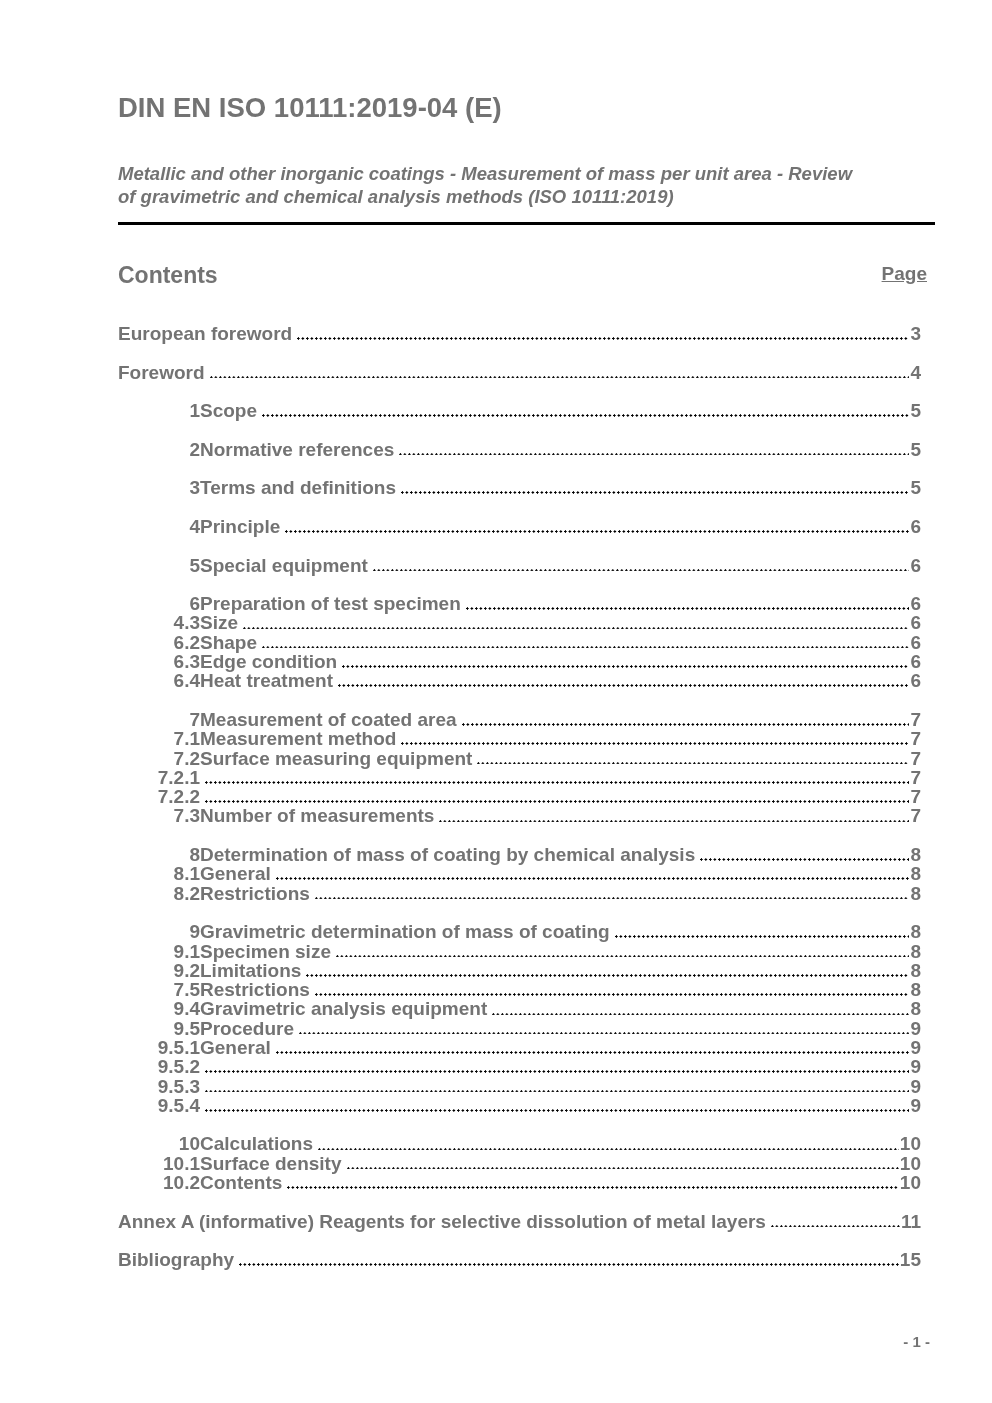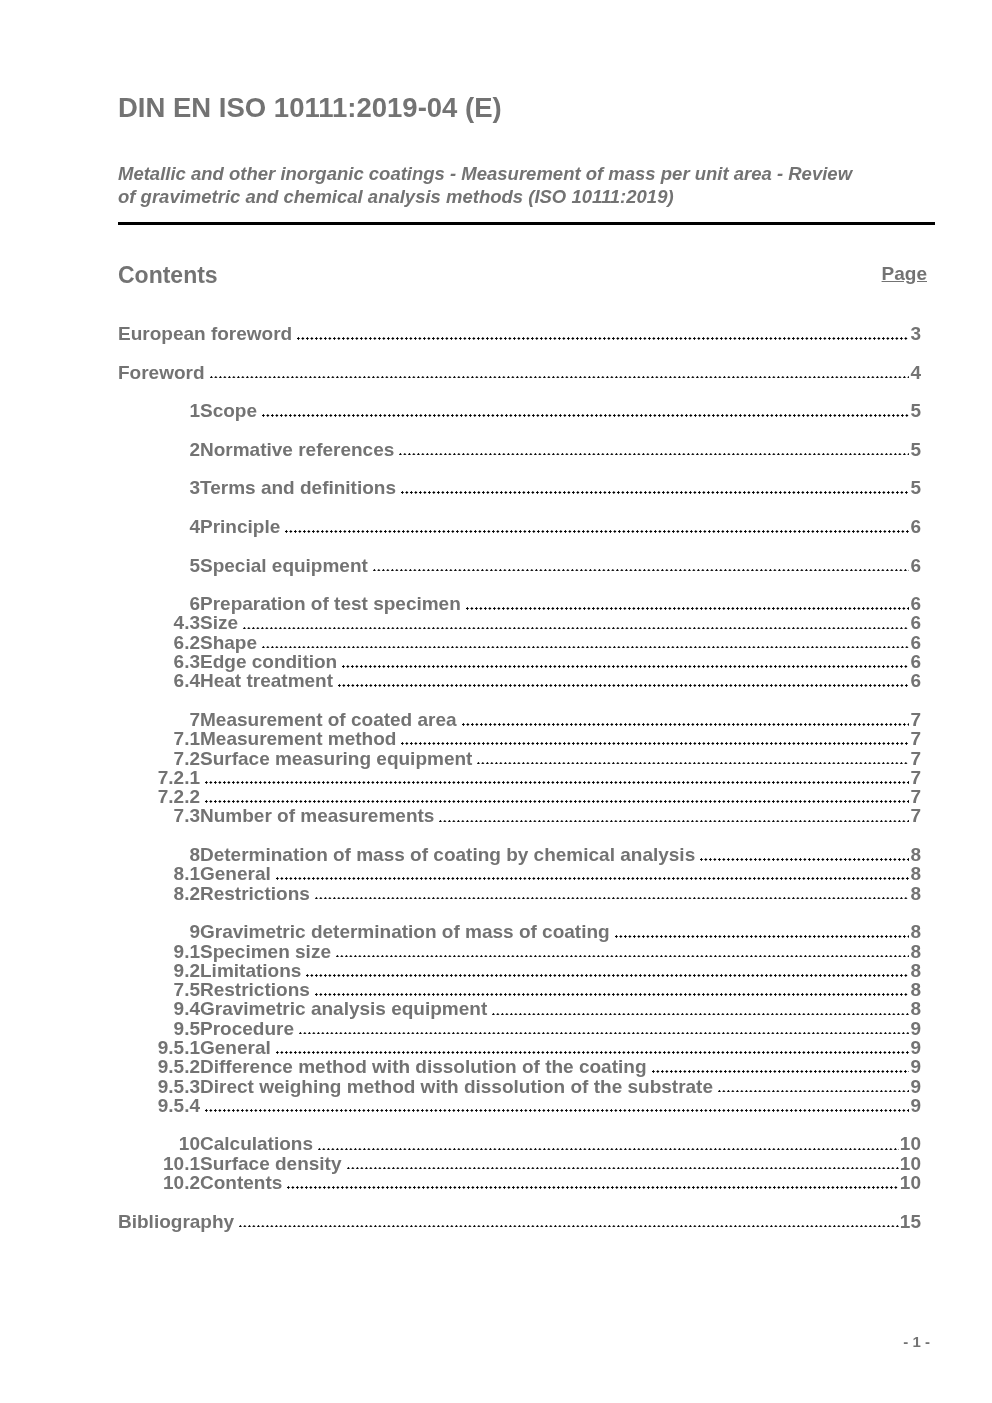--- a/index.html
+++ b/index.html
@@ -296,27 +296,25 @@
             <span class="toc-page">9</span>
           </div>
           <div class="toc-row">
             <span class="toc-num">9.5.1</span>
             <span class="toc-title">General</span>
             <span class="toc-dots"></span>
             <span class="toc-page">9</span>
           </div>
           <div class="toc-row">
             <span class="toc-num">9.5.2</span>
-            <span class="toc-title">Difference method with dissolution of the coating</span>
             <span class="toc-dots"></span>
             <span class="toc-page">9</span>
           </div>
           <div class="toc-row">
             <span class="toc-num">9.5.3</span>
-            <span class="toc-title">Direct weighing method with dissolution of the substrate</span>
             <span class="toc-dots"></span>
             <span class="toc-page">9</span>
           </div>
           <div class="toc-row">
             <span class="toc-num">9.5.4</span>
             <span class="toc-dots"></span>
             <span class="toc-page">9</span>
           </div>
         </div>
         <div class="toc-group">
@@ -334,20 +332,27 @@
           </div>
           <div class="toc-row">
             <span class="toc-num">10.2</span>
             <span class="toc-title">Contents</span>
             <span class="toc-dots"></span>
             <span class="toc-page">10</span>
           </div>
         </div>
         <div class="toc-group">
           <div class="toc-row">
+            <span class="toc-title">Annex A (informative) Reagents for selective dissolution of metal layers</span>
+            <span class="toc-dots"></span>
+            <span class="toc-page">11</span>
+          </div>
+        </div>
+        <div class="toc-group">
+          <div class="toc-row">
             <span class="toc-title">Bibliography</span>
             <span class="toc-dots"></span>
             <span class="toc-page">15</span>
           </div>
         </div>
       </div>
 
   </div>
 
   <div class="footer-page-marker">- 1 -</div>

